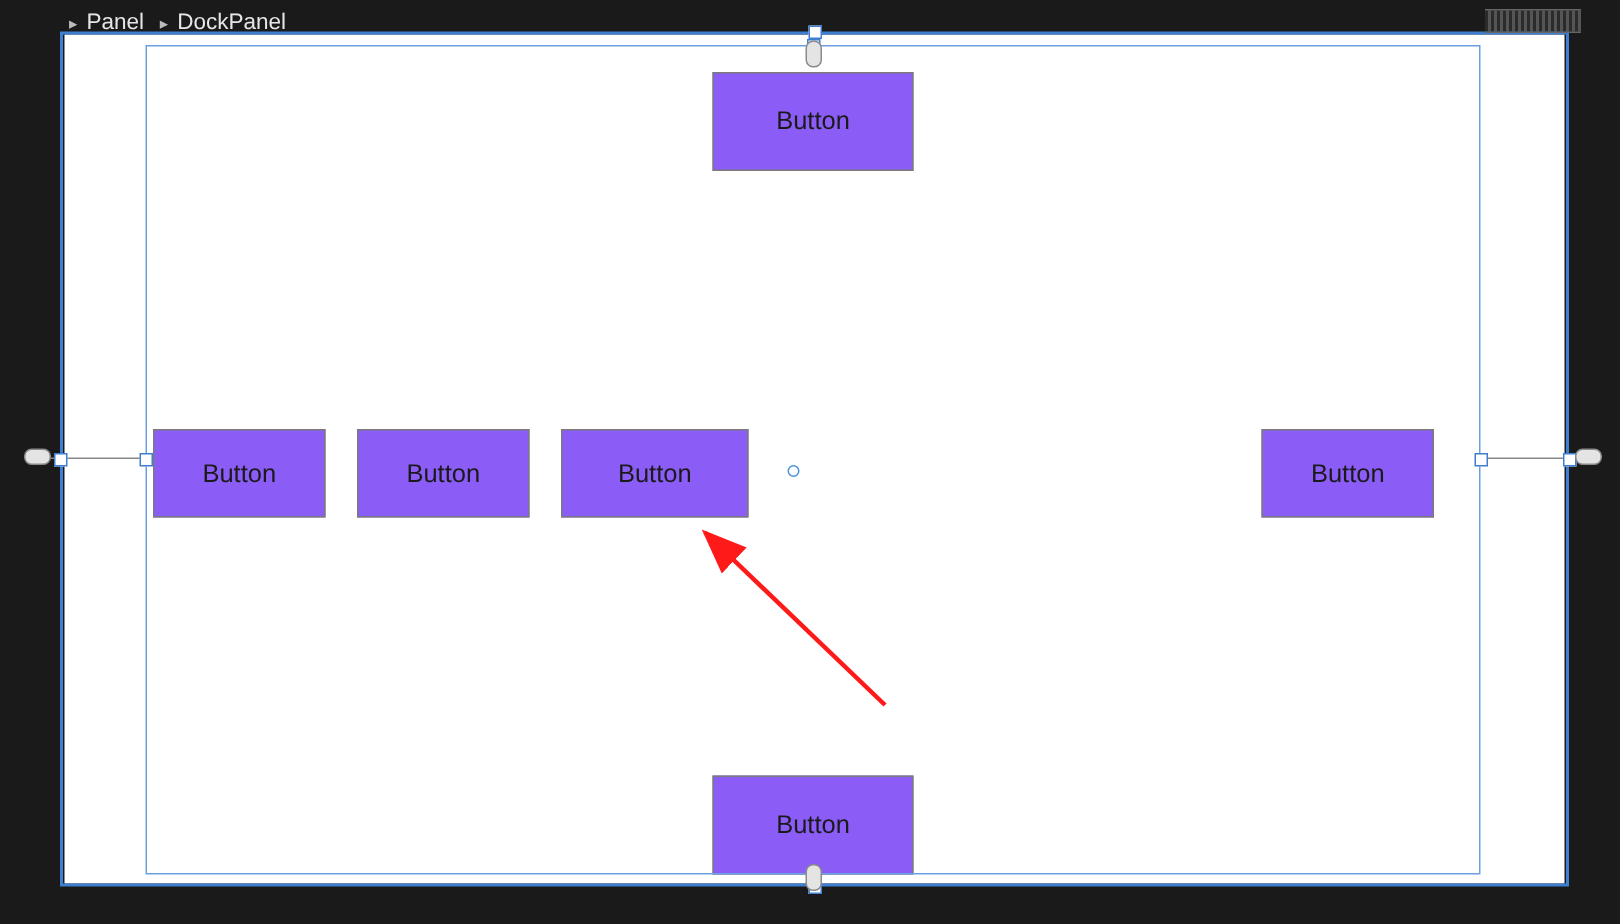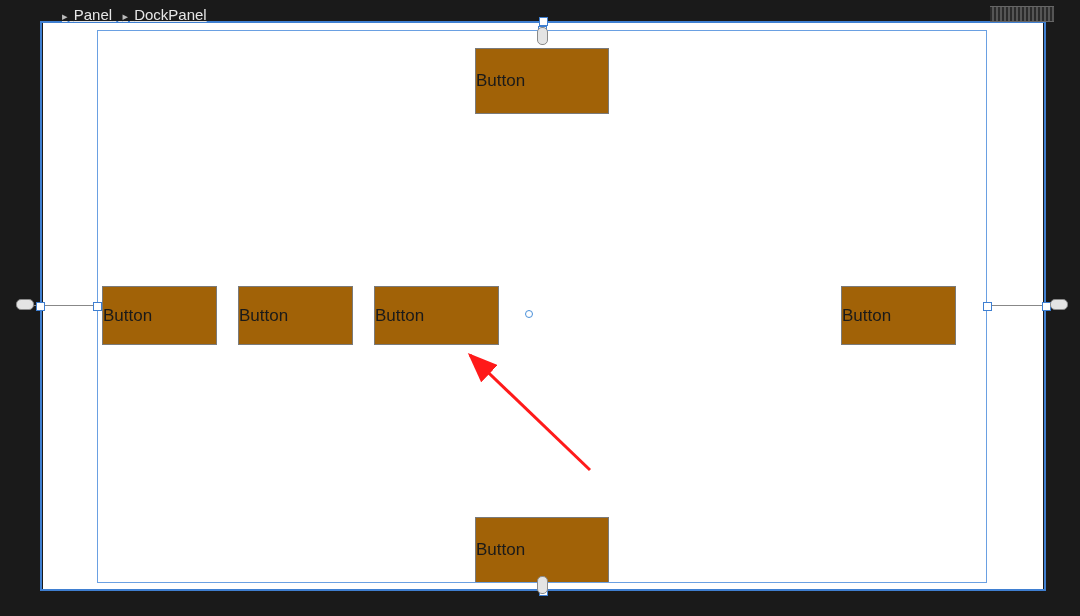--- a/index.html
+++ b/index.html
@@ -3,25 +3,24 @@
 <meta charset="utf-8">
 <style>
   * { box-sizing: border-box; margin: 0; padding: 0; }
   html, body { width: 1080px; height: 616px; overflow: hidden; font-family: "Segoe UI", Tahoma, sans-serif; }
   body { background: #1a1a1a; position: relative; }
 
   
 
   .breadcrumb-bar {
     position: absolute;
-    left: 62px; top: 6px;
+    left: 46px; top: 6px;
     color: #e6e6e6;
     font-size: 15px;
     z-index: 50;
-    text-decoration: underline;
   }
   .breadcrumb-chevron { color: #bbb; margin-right: 2px; font-size: 11px; }
 
   
   .corner-hatch {
     position: absolute;
     right: 26px; top: 6px;
     width: 64px; height: 16px;
     background: repeating-linear-gradient(90deg, #2b2b2b 0 2px, #555 2px 4px);
     border-top: 1px solid #666;
@@ -81,26 +80,27 @@
 
   
   .margin-line-h {
     position: absolute;
     height: 1px; background: #888; z-index: 55;
   }
 
   
   .ui-button {
     position: absolute;
-    background: #a16207;
+    background: #8b5cf6;
     border: 1px solid #7a7a7a;
     font-size: 17px;
     color: #1a1a1a;
     display: flex;
     align-items: center;
+    justify-content: center;
     cursor: pointer;
     z-index: 20;
   }
 
   
   .center-marker {
     position: absolute;
     width: 8px; height: 8px;
     border: 1px solid #4a90d9;
     border-radius: 50%;

